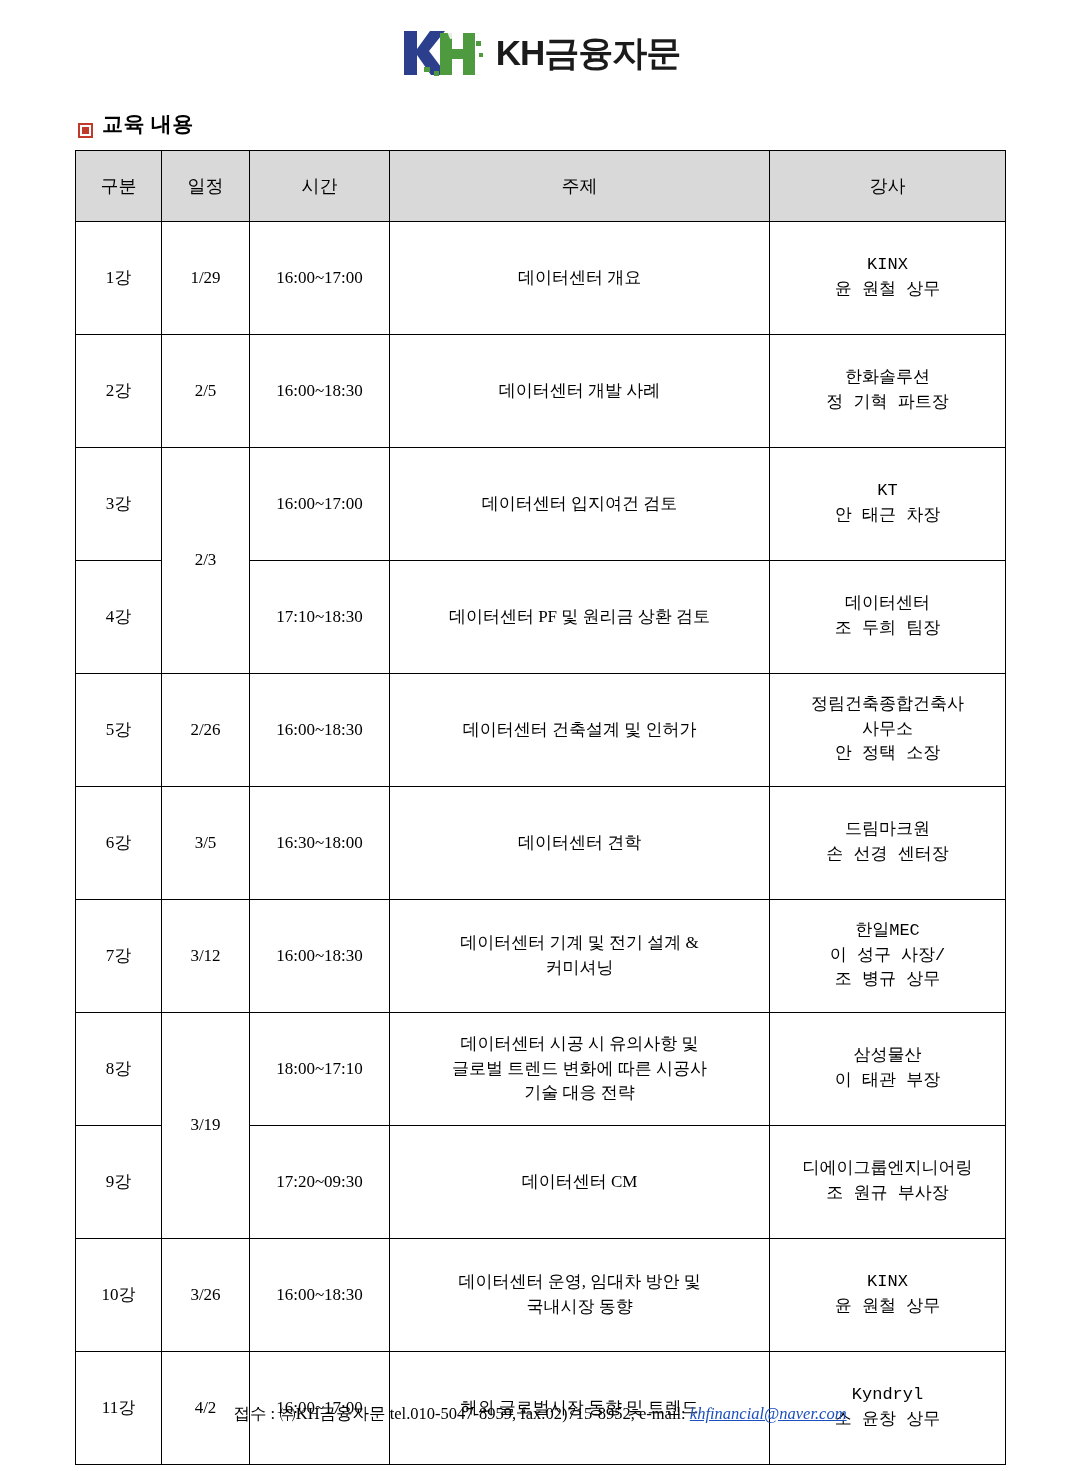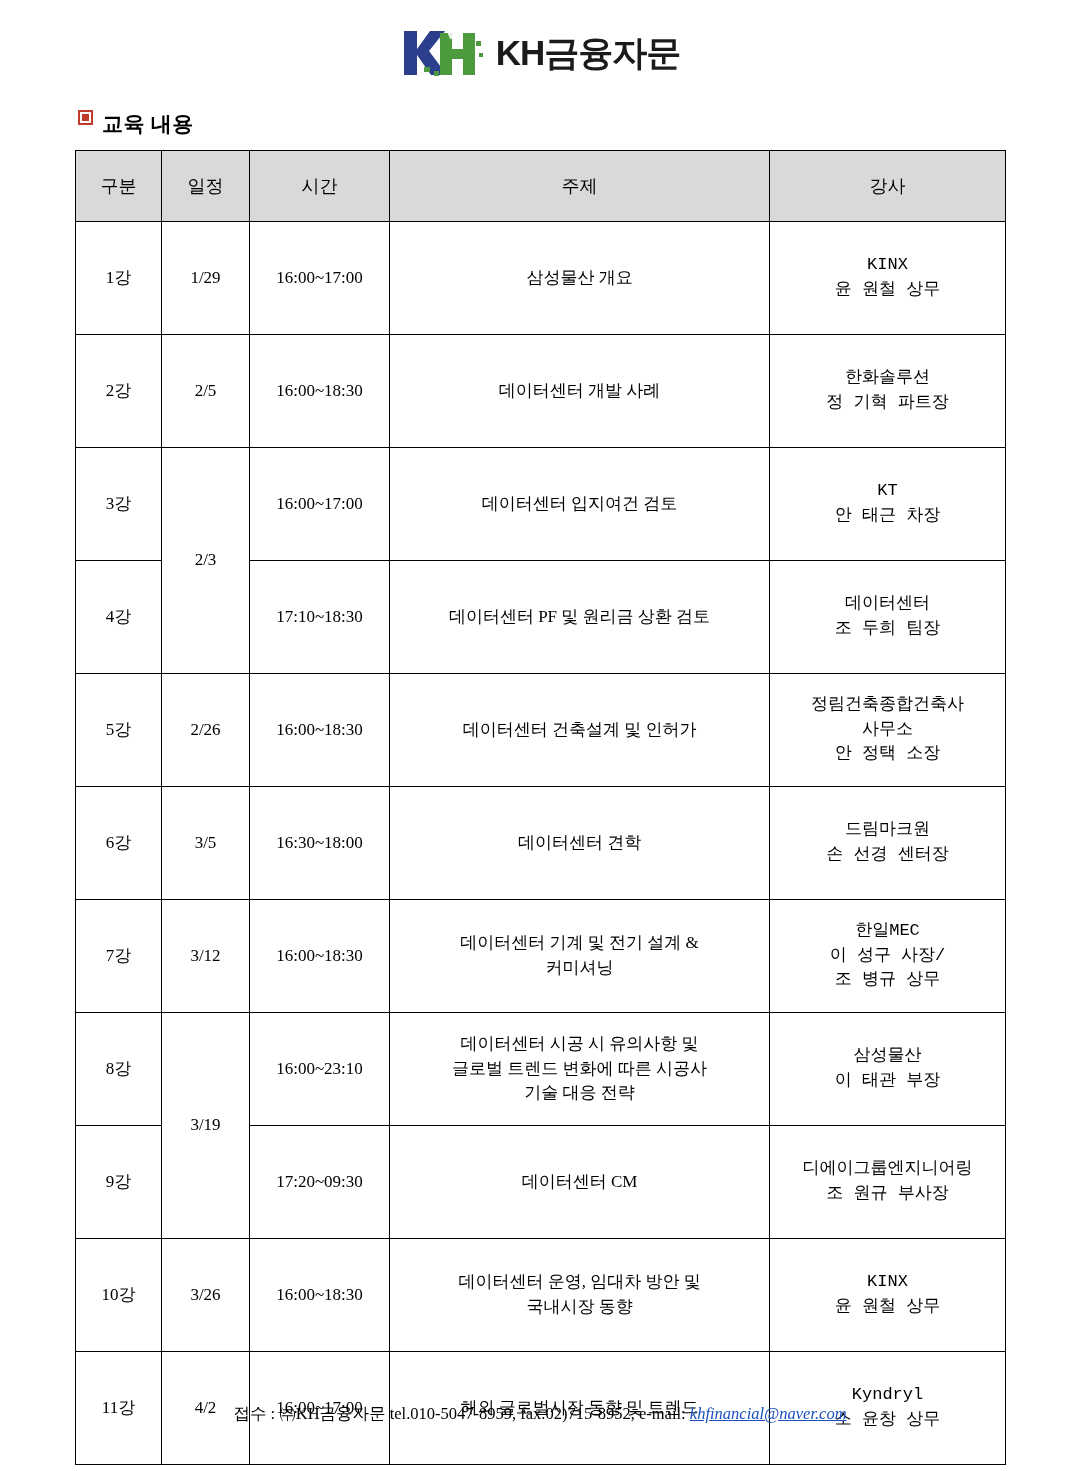--- a/index.html
+++ b/index.html
@@ -41,21 +41,21 @@
     font-size: 35px;
     font-weight: bold;
     letter-spacing: -1px;
     color: #1b1b1b;
   }
 
   
   .section-head {
     margin: 38px 0 0 78px;
     display: flex;
-    align-items: flex-start;
+    align-items: flex-end;
     gap: 9px;
   }
   .bullet-square {
     width: 15px;
     height: 15px;
     border: 2px solid #c0392b;
     box-sizing: border-box;
     position: relative;
     background: #ffffff;
   }
@@ -179,21 +179,21 @@
         <th>시간</th>
         <th>주제</th>
         <th>강사</th>
       </tr>
     </thead>
     <tbody>
         <tr class="row-h1">
           <td>1강</td>
           <td>1/29</td>
           <td class="time">16:00~17:00</td>
-          <td class="subject">삼성물산 개요</td>
+          <td class="subject">데이터센터 개요</td>
           <td class="lecturer">
             <span class="lect-line">KINX</span>
             <span class="lect-line">윤 원철 상무</span>
           </td>
         </tr>
         <tr class="row-h1">
           <td>2강</td>
           <td>2/5</td>
           <td class="time">16:00~18:30</td>
           <td class="subject">데이터센터 개발 사례</td>
@@ -249,21 +249,21 @@
           <td class="subject">데이터센터 기계 및 전기 설계 &amp;<br>커미셔닝</td>
           <td class="lecturer">
             <span class="lect-line">한일MEC</span>
             <span class="lect-line">이 성구 사장/</span>
             <span class="lect-line">조 병규 상무</span>
           </td>
         </tr>
         <tr class="row-h1">
           <td>8강</td>
           <td rowspan="2">3/19</td>
-          <td class="time">16:00~23:10</td>
+          <td class="time">18:00~17:10</td>
           <td class="subject">데이터센터 시공 시 유의사항 및<br>글로벌 트렌드 변화에 따른 시공사<br>기술 대응 전략</td>
           <td class="lecturer">
             <span class="lect-line">삼성물산</span>
             <span class="lect-line">이 태관 부장</span>
           </td>
         </tr>
         <tr class="row-h1">
           <td>9강</td>
           <td class="time">17:20~09:30</td>
           <td class="subject">데이터센터 CM</td>

